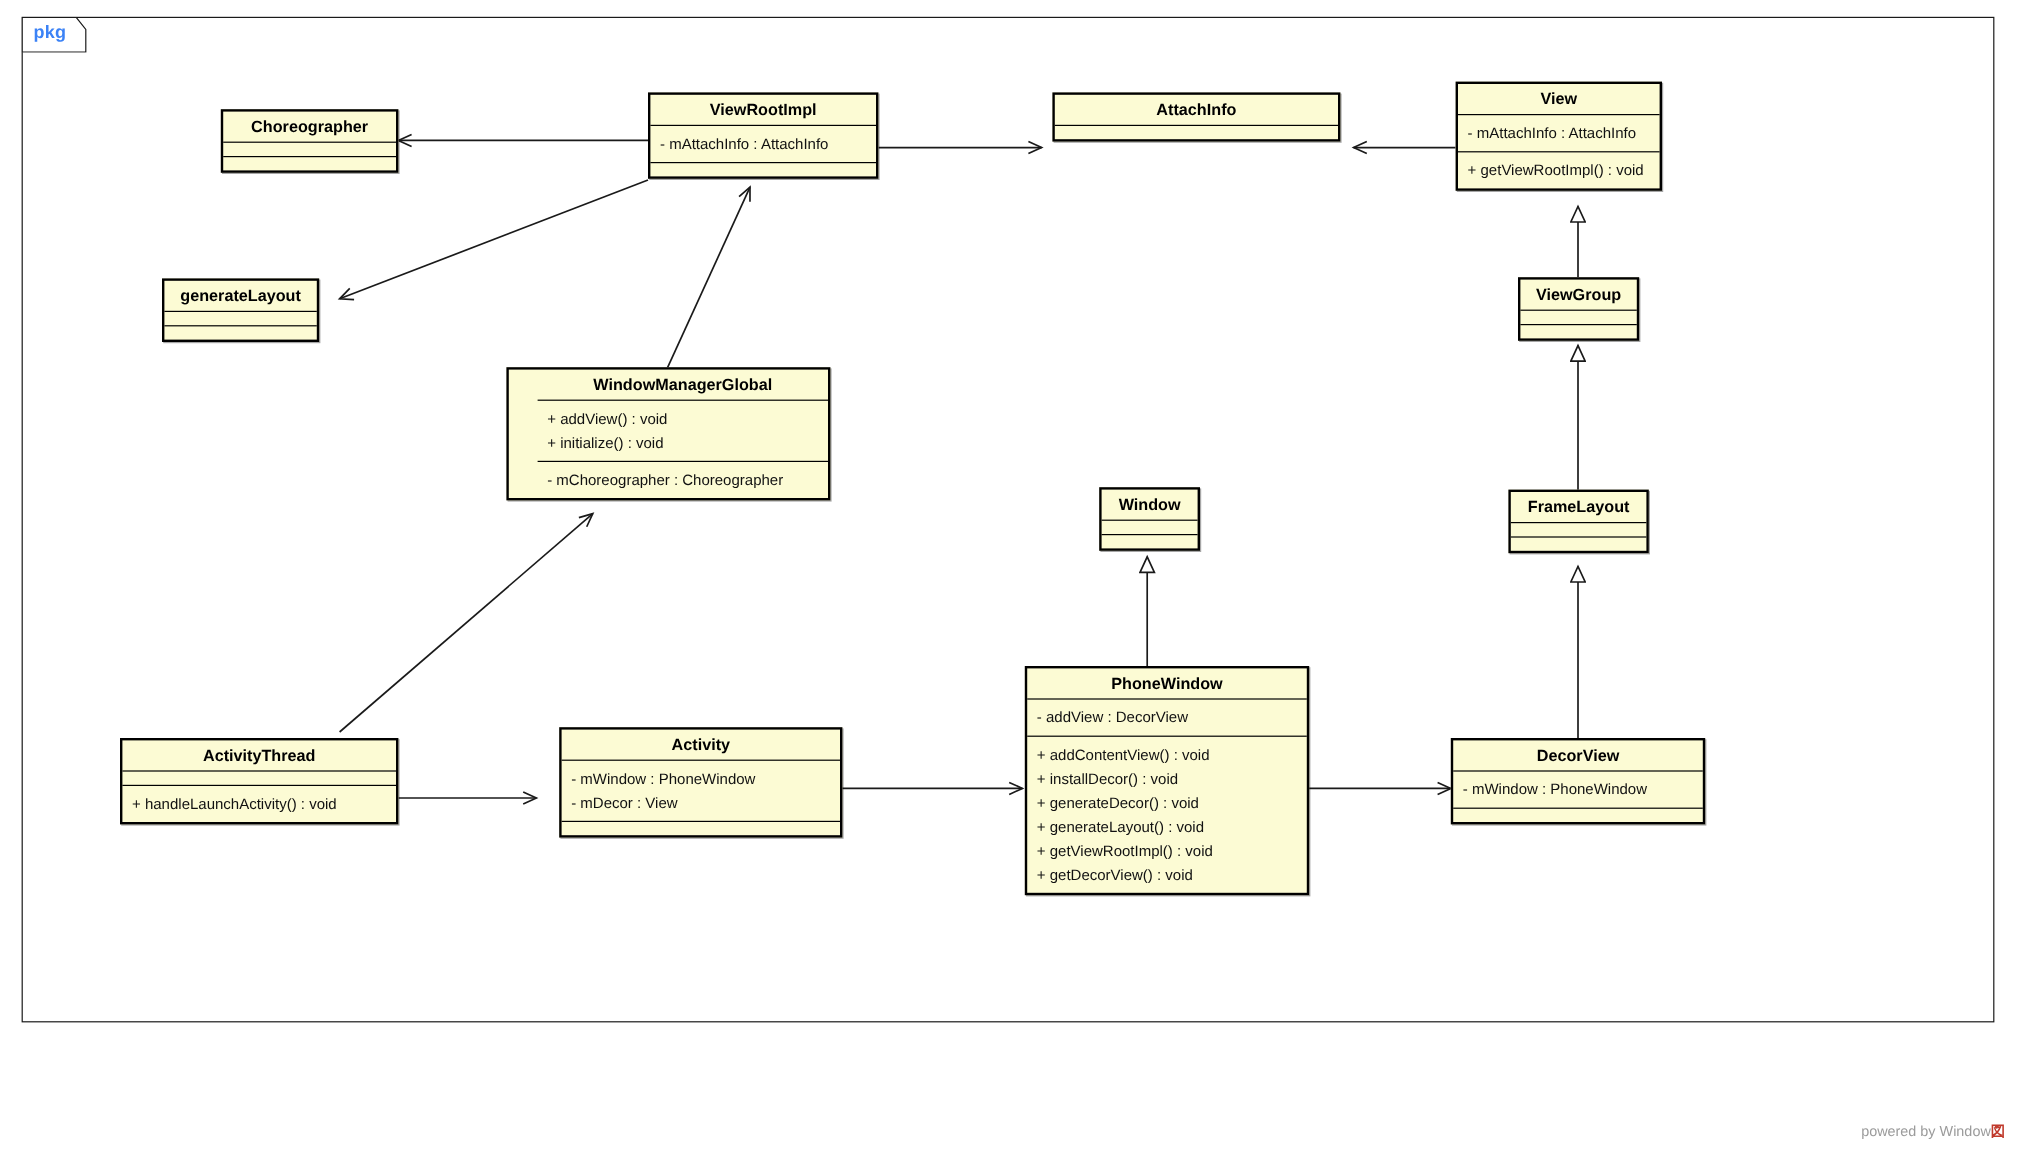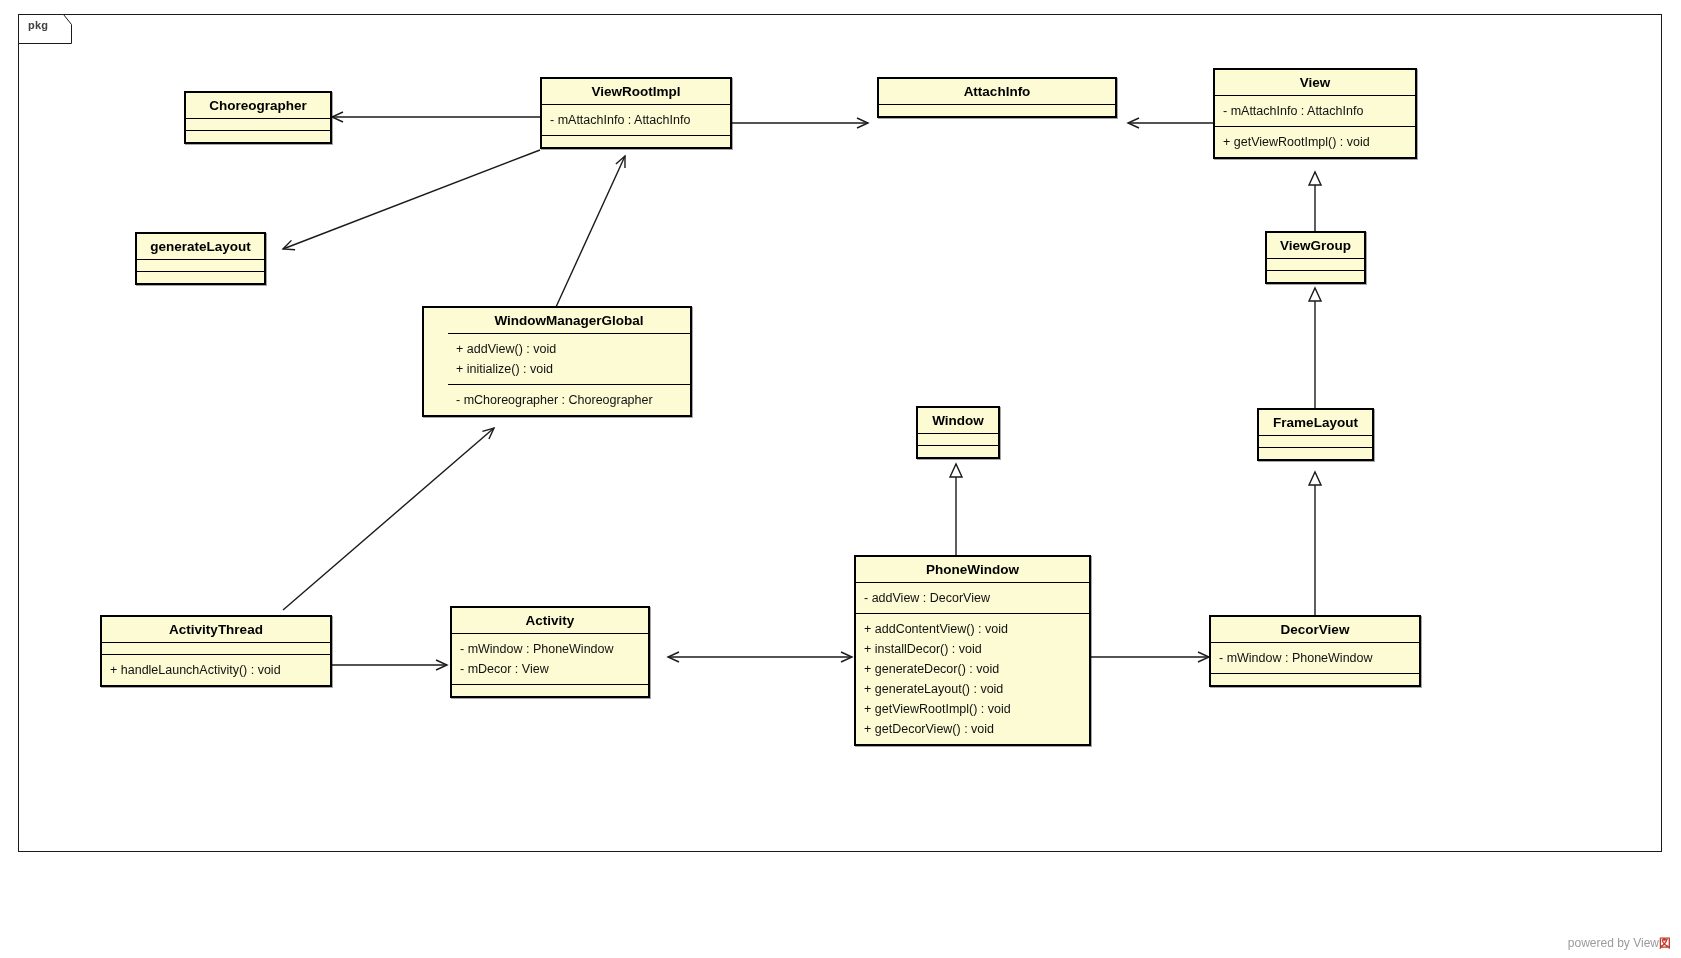--- a/index.html
+++ b/index.html
@@ -38,23 +38,23 @@
     position: absolute;
     left: 0;
     top: 0;
     width: 58px;
     height: 30px;
   }
   #pkg-label {
     position: absolute;
     left: 28px;
     top: 19px;
-    font-size: 11px;
+    font-size: 15px;
     font-weight: bold;
-    color: #404040;
+    color: #3b82f6;
     letter-spacing: 0.2px;
   }
 
   
   #connectors {
     position: absolute;
     left: 0;
     top: 0;
     width: 1681px;
     height: 958px;
@@ -178,21 +178,21 @@
       <div class="uml-member">- mAttachInfo : AttachInfo</div>
     </div>
     <div class="uml-compartment empty uml-sep"></div>
   </div>
 
   <div class="uml-class" style="left:877px; top:77px; width:240px;">
     <div class="uml-name">AttachInfo</div>
     <div class="uml-compartment empty uml-sep"></div>
   </div>
 
-  <div class="uml-class" style="left:1213px; top:68px; width:204px;">
+  <div class="uml-class" style="left:1213px; top:68px; width:172px;">
     <div class="uml-name">View</div>
     <div class="uml-compartment uml-sep">
       <div class="uml-member">- mAttachInfo : AttachInfo</div>
     </div>
     <div class="uml-compartment uml-sep">
       <div class="uml-member">+ getViewRootImpl() : void</div>
     </div>
   </div>
 
   <div class="uml-class" style="left:135px; top:232px; width:131px;">
@@ -246,34 +246,34 @@
   </div>
 
   <div class="uml-class" style="left:100px; top:615px; width:232px;">
     <div class="uml-name">ActivityThread</div>
     <div class="uml-compartment empty uml-sep"></div>
     <div class="uml-compartment uml-sep">
       <div class="uml-member">+ handleLaunchActivity() : void</div>
     </div>
   </div>
 
-  <div class="uml-class" style="left:450px; top:606px; width:200px;">
+  <div class="uml-class" style="left:466px; top:606px; width:236px;">
     <div class="uml-name">Activity</div>
     <div class="uml-compartment uml-sep">
       <div class="uml-member">- mWindow : PhoneWindow</div>
       <div class="uml-member">- mDecor : View</div>
     </div>
     <div class="uml-compartment empty uml-sep"></div>
   </div>
 
   <div class="uml-class" style="left:1209px; top:615px; width:212px;">
     <div class="uml-name">DecorView</div>
     <div class="uml-compartment uml-sep">
       <div class="uml-member">- mWindow : PhoneWindow</div>
     </div>
     <div class="uml-compartment empty uml-sep"></div>
   </div>
 
   <div id="watermark">
-    <span>powered by View</span><span class="astah-mark">図</span>
+    <span>powered by Window</span><span class="astah-mark">図</span>
   </div>
 
 </div>
 
 </body></html>

